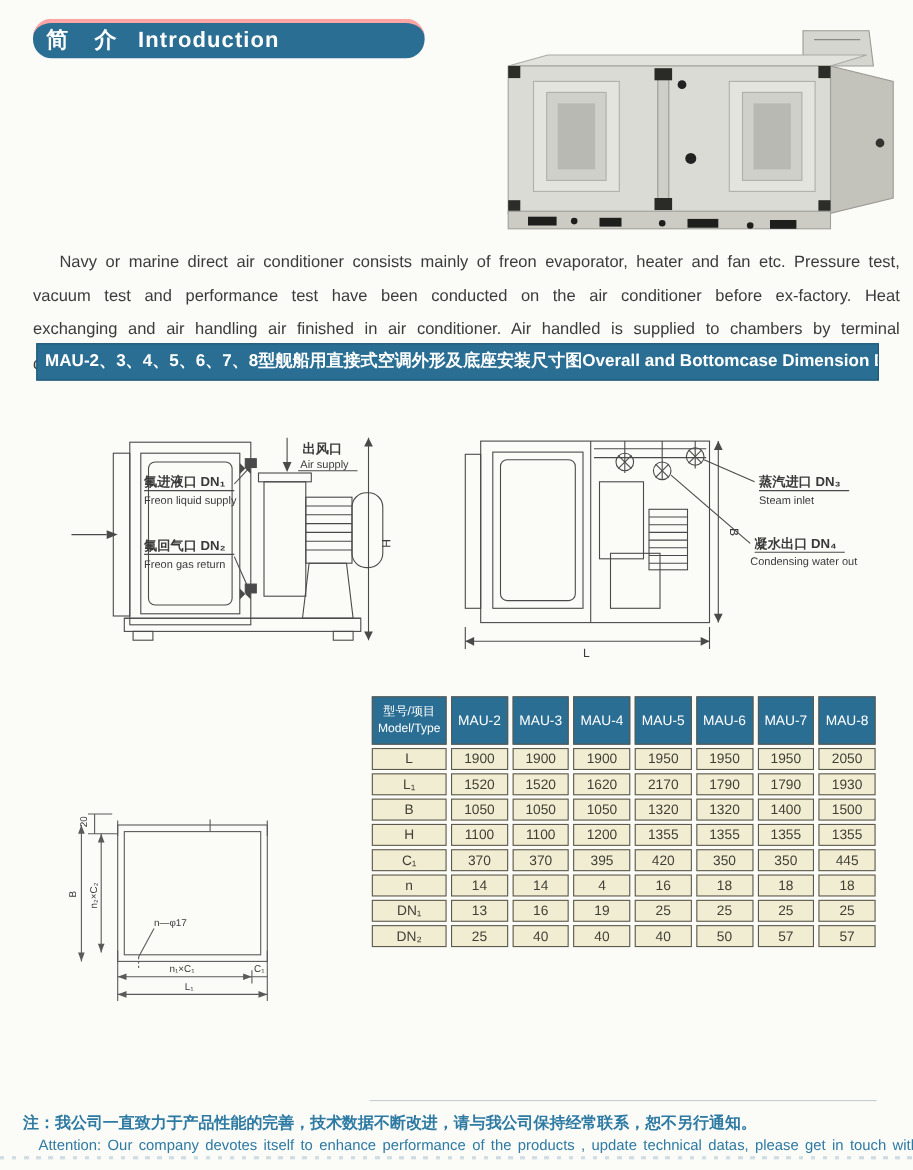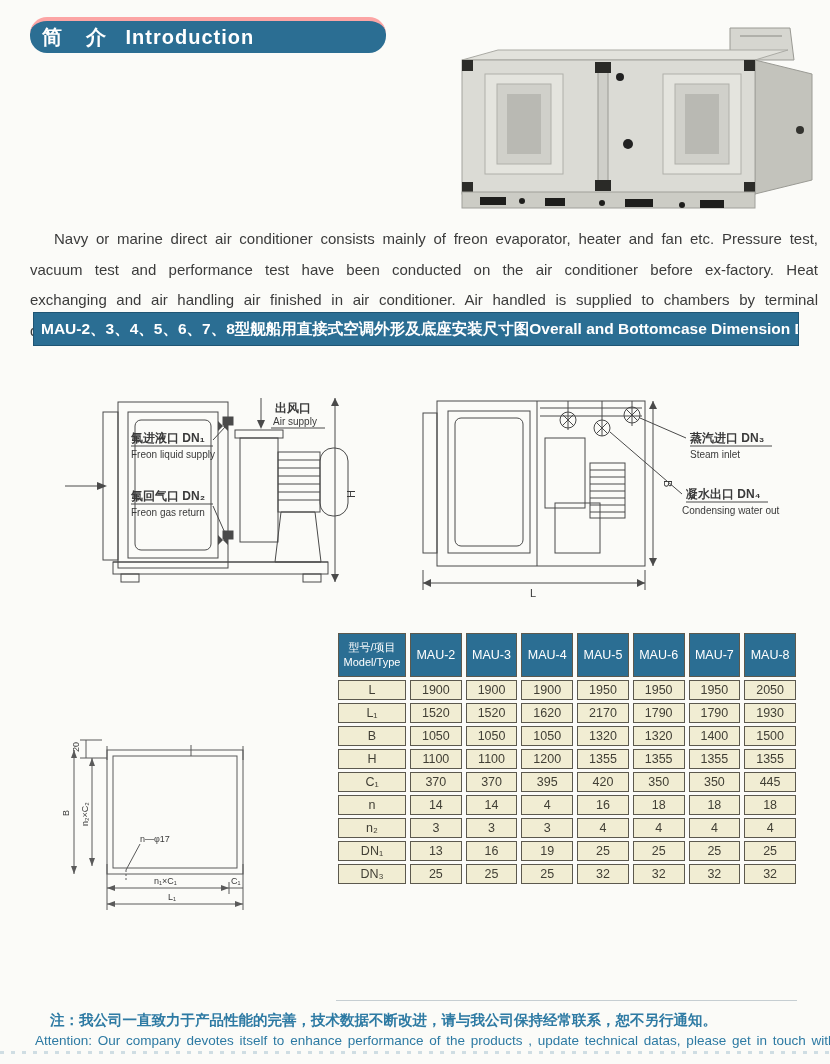--- a/index.html
+++ b/index.html
@@ -64,21 +64,21 @@
     background:var(--teal); color:#fff; height:44px; font-weight:normal;
   }
   .dim-table th.corner { width:68px; font-size:11px; line-height:15px; }
   .dim-table th.corner span { display:block; }
   .dim-table tbody td {
     background:var(--cream); color:#413f35; height:20px; padding:0;
   }
 
   .table-shadow-line { left:336px; top:1000px; width:461px; height:1px; background:#c6ced2; }
 
-  .note-zh { left:50px; top:1011px; font-size:14.5px; font-weight:bold; color:#2d7aa3; white-space:nowrap; }
+  .note-zh { left:21px; top:1011px; font-size:14.5px; font-weight:bold; color:#2d7aa3; white-space:nowrap; }
   .note-en { left:35px; top:1033px; font-size:13.5px; color:#2d7aa3; white-space:nowrap; word-spacing:2px; }
 
   .bottom-artifact {
     left:0; top:1051px; width:830px; height:3px; opacity:.35;
     background:repeating-linear-gradient(90deg,#7fa7bd 0 4px, transparent 4px 11px);
   }
   :root, #page { --teal:#2b6e93; --cream:#f1edd3; }
 </style>
 </head>
 <body>
@@ -399,48 +399,38 @@
           <td>n</td>
           <td>14</td>
           <td>14</td>
           <td>4</td>
           <td>16</td>
           <td>18</td>
           <td>18</td>
           <td>18</td>
         </tr>
         <tr>
-          <td>n₂</td>
-          <td>3</td>
-          <td>3</td>
-          <td>3</td>
-          <td>4</td>
-          <td>4</td>
-          <td>4</td>
-          <td>4</td>
-        </tr>
-        <tr>
           <td>DN₁</td>
           <td>13</td>
           <td>16</td>
           <td>19</td>
           <td>25</td>
           <td>25</td>
           <td>25</td>
           <td>25</td>
         </tr>
         <tr>
-          <td>DN₃</td>
+          <td>DN₂</td>
           <td>25</td>
-          <td>25</td>
-          <td>25</td>
-          <td>32</td>
-          <td>32</td>
-          <td>32</td>
-          <td>32</td>
+          <td>40</td>
+          <td>40</td>
+          <td>40</td>
+          <td>50</td>
+          <td>57</td>
+          <td>57</td>
         </tr>
       </tbody>
   </table>
 
   <div class="abs table-shadow-line"></div>
 
   <p class="abs note-zh">注：我公司一直致力于产品性能的完善，技术数据不断改进，请与我公司保持经常联系，恕不另行通知。</p>
   <p class="abs note-en">Attention: Our company devotes itself to enhance performance of the products , update technical datas, please get in touch with us without prior notice</p>
 
   <div class="abs bottom-artifact"></div>

